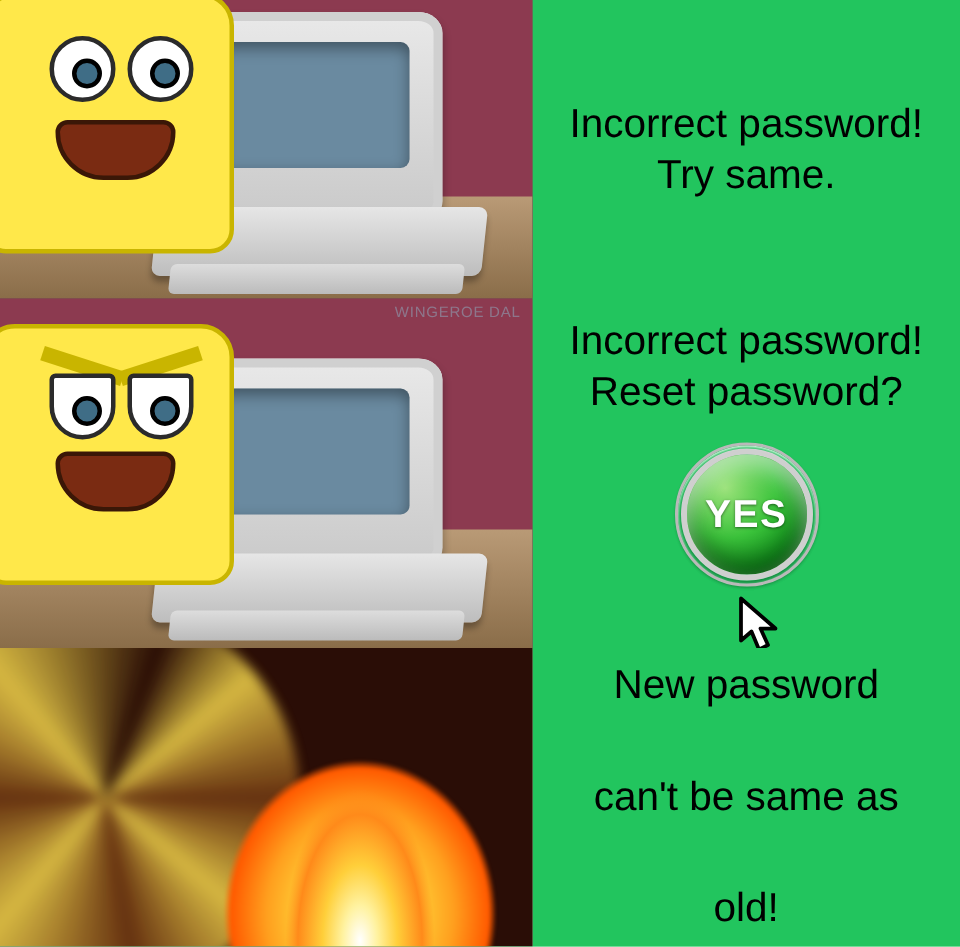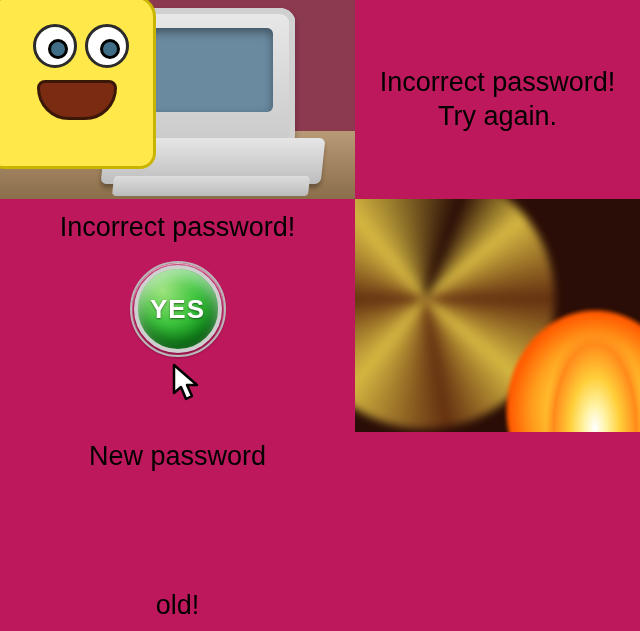--- a/index.html
+++ b/index.html
@@ -1,17 +1,17 @@
 <!DOCTYPE html>
 <html><head>
 <meta charset="utf-8">
 <style>
   * { margin: 0; padding: 0; box-sizing: border-box; }
   html, body { width: 640px; height: 631px; overflow: hidden; font-family: Arial, Helvetica, sans-serif; }
-  .meme { width: 640px; height: 631px; display: grid; grid-template-columns: 355px 285px; grid-template-rows: 199px 233px 199px; background: #be185d; }
+  .meme { width: 640px; height: 631px; display: grid; grid-template-columns: 355px 285px; grid-template-rows: 199px 233px 199px; background: #22c55e; }
   .panel { position: relative; overflow: hidden; }
   .panel-img { background: #8b3a4a; }
   .caption { display: flex; flex-direction: column; align-items: center; justify-content: center; text-align: center; padding: 8px 6px; font-size: 27px; font-weight: 400; color: #000; line-height: 1.25; }
   .caption.row2 { justify-content: flex-start; padding-top: 12px; }
   .caption.row3 { justify-content: space-between; }
   .buttons { display: flex; gap: 20px; margin-top: 20px; align-items: flex-start; justify-content: center; position: relative; }
   .btn {
     width: 88px; height: 88px; border-radius: 50%;
     display: flex; align-items: center; justify-content: center;
     font-weight: 900; font-size: 26px; color: #fff;
@@ -103,41 +103,66 @@
         <div class="eye r">
             <div class="pupil"></div>
           </div>
         <div class="mouth"></div>
       </div>
     </div>
   </div>
 
   <div class="panel caption">
     <div>Incorrect password!</div>
-    <div>Try again.</div>
+    <div>Try same.</div>
   </div>
 
+  <div class="panel panel-img p2">
+    <div class="scene">
+      <div class="wall"></div>
+      <div class="watermark">WINGEROE DAL</div>
+      <div class="desk"></div>
+      <div class="monitor">
+          <div class="screen"></div>
+        </div>
+      <div class="base"></div>
+      <div class="keyboard"></div>
+      <div class="sponge angry">
+        <div class="brow l"></div>
+          <div class="brow r"></div>
+        <div class="eye l">
+            <div class="pupil"></div>
+          </div>
+        <div class="eye r">
+            <div class="pupil"></div>
+          </div>
+        <div class="mouth"></div>
+      </div>
+    </div>
+  </div>
 
   <div class="panel caption row2">
     <div>Incorrect password!</div>
+    <div>Reset password?</div>
     <div class="buttons">
       <div class="btn yes">
         <span>YES</span>
       </div>
       <svg class="cursor" width="34" height="40" viewBox="0 0 34 40">
         <path d="M4 2 L4 30 L11 24 L16 36 L22 33 L17 22 L27 22 Z" fill="#fff" stroke="#000" stroke-width="2.5" stroke-linejoin="round"></path>
       </svg>
     </div>
   </div>
 
   <div class="panel panel-img">
     <div class="firebg"></div>
     <div class="swirl"></div>
     <div class="flame"></div>
     <div class="flame2"></div>
   </div>
 
   <div class="panel caption row3">
     <div>New password</div>
+    <div>can't be same as</div>
     <div>old!</div>
   </div>
 
 </div>
 
 </body></html>

